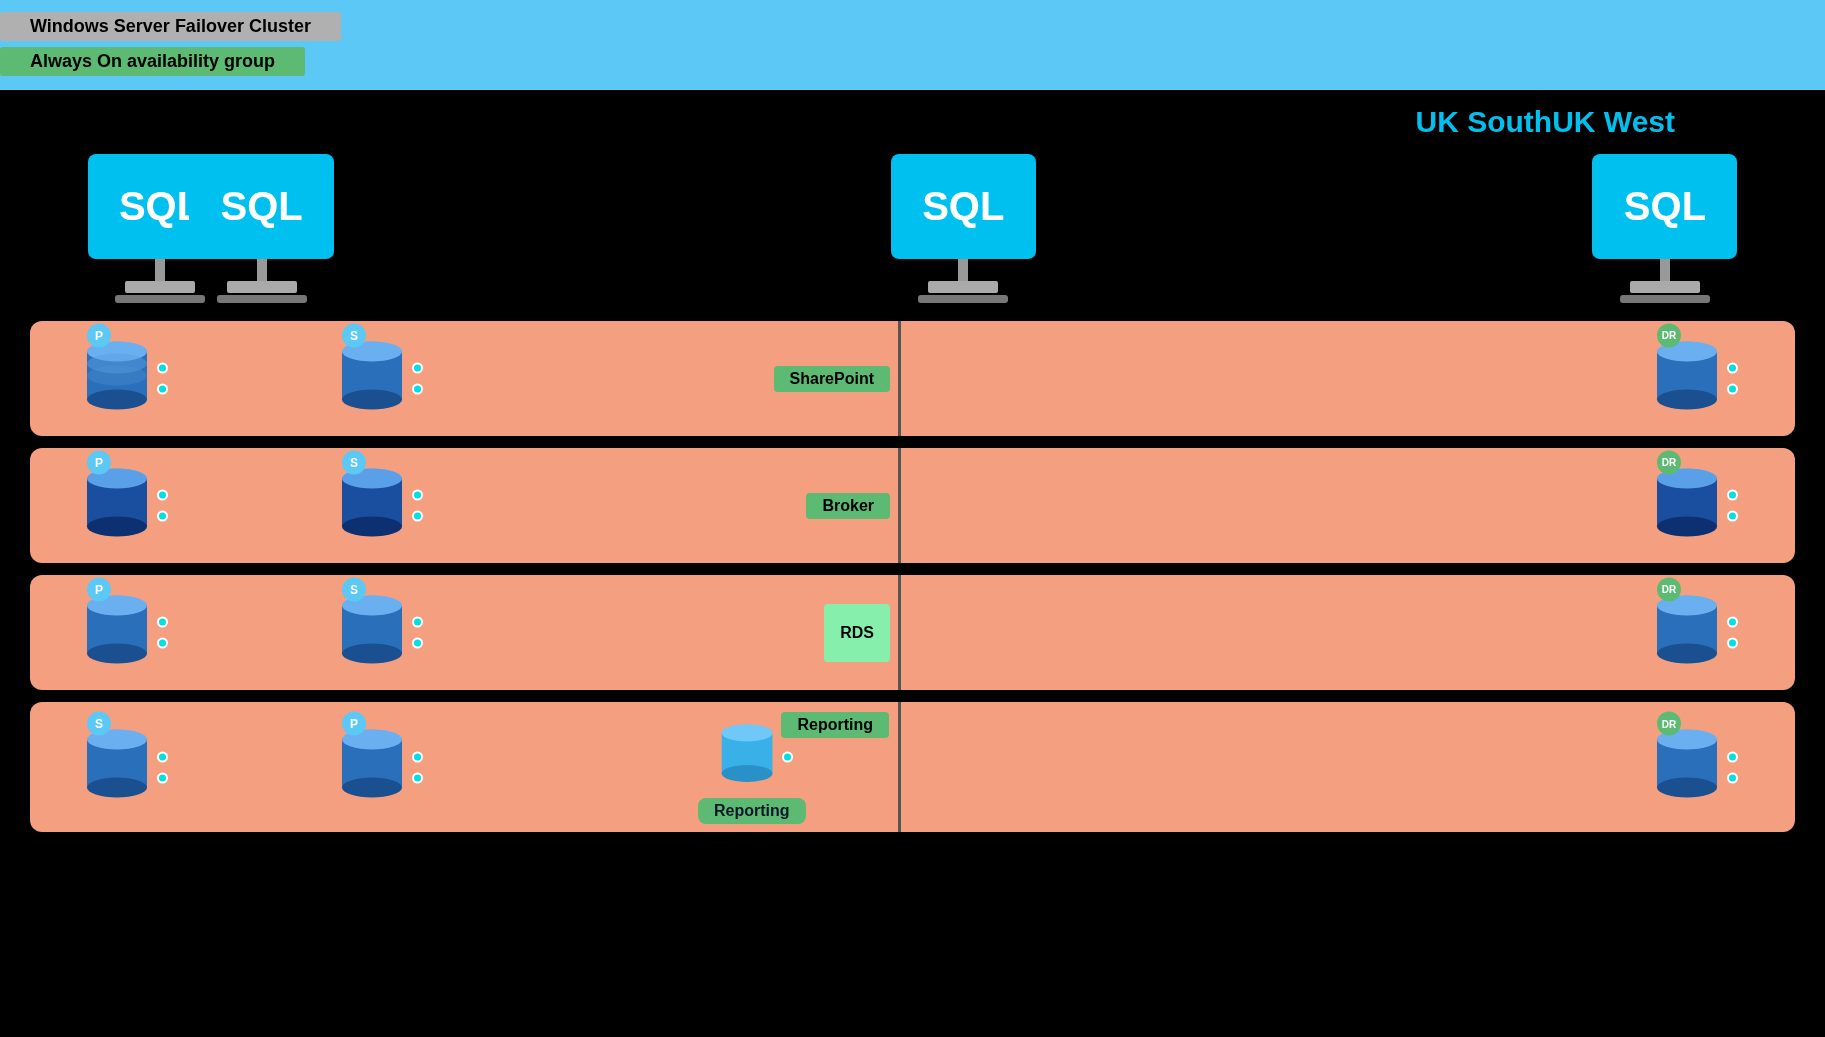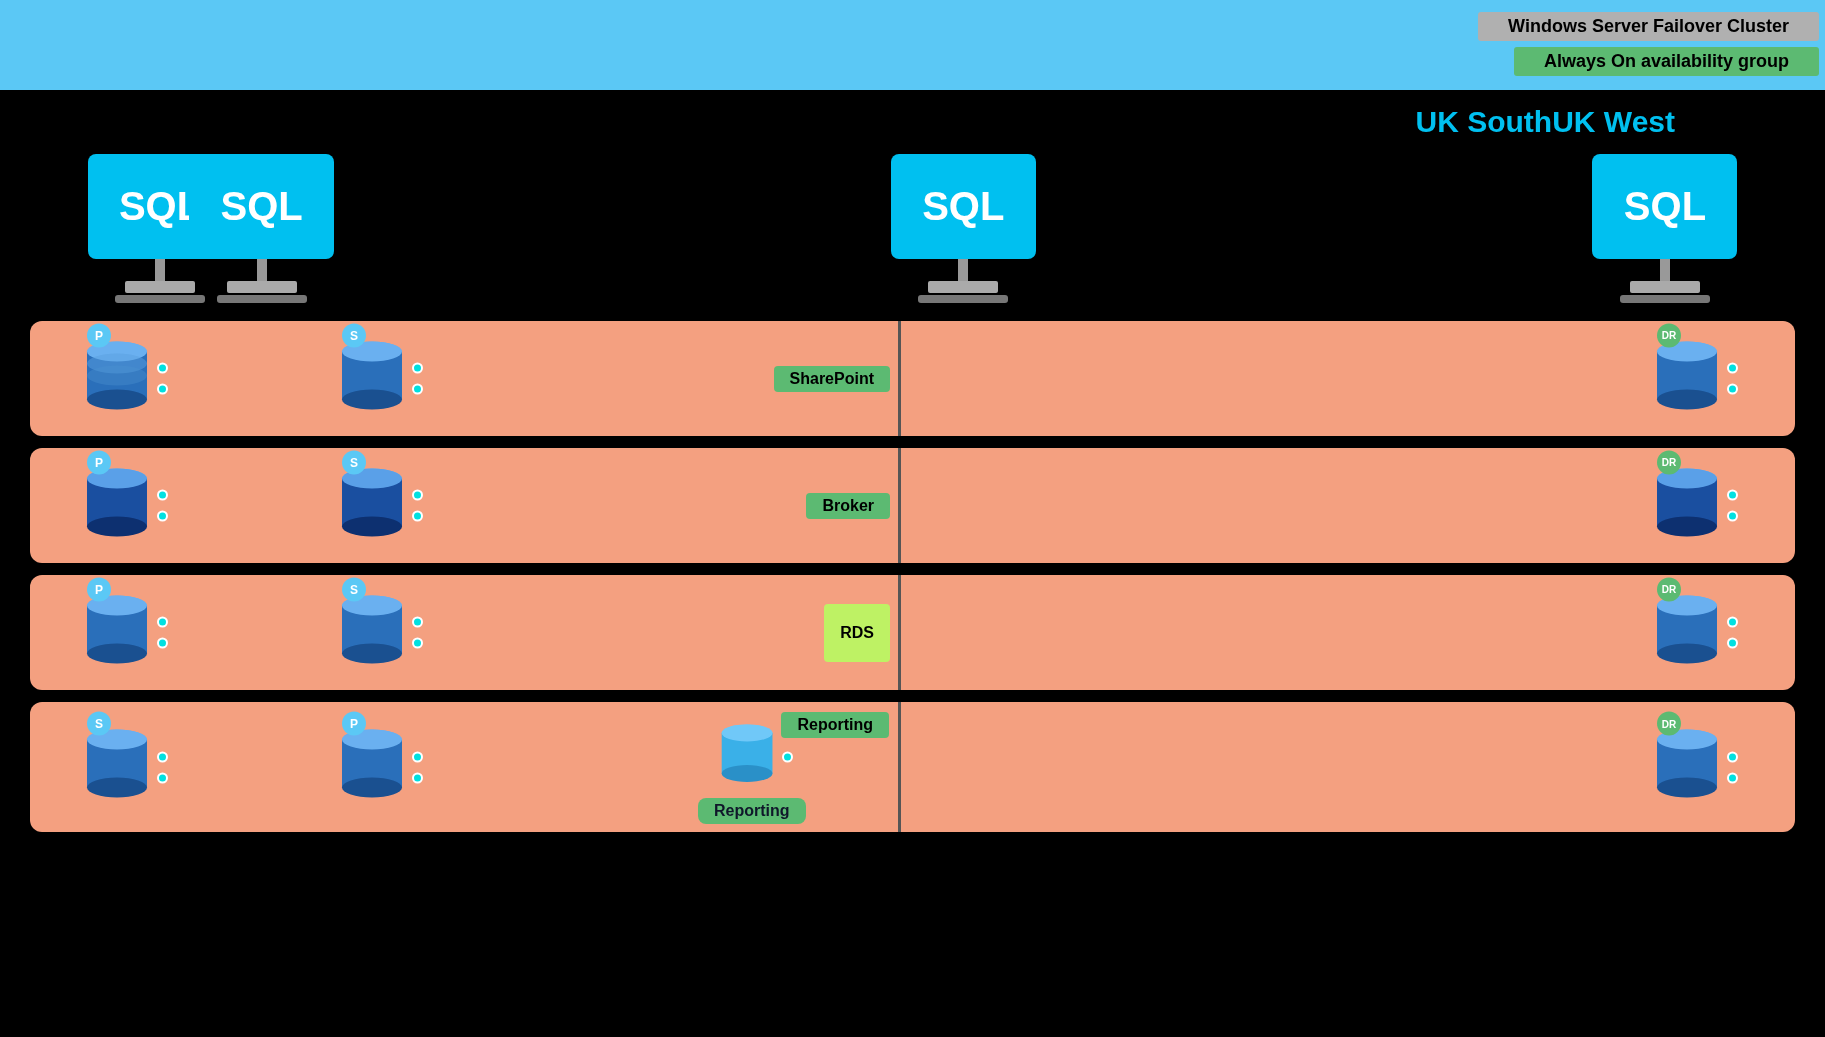--- a/index.html
+++ b/index.html
@@ -8,22 +8,22 @@
       font-family: Arial, sans-serif;
       width: 1825px;
       min-height: 1037px;
       overflow: hidden;
     }
 
     
     .top-banner {
       background: #5bc8f5;
       width: 100%;
-      padding: 12px 6px 14px;
-      text-align: right;
+      padding: 12px 0 14px;
+      text-align: left;
     }
     .top-banner .wsfc-label {
       background: #b0b0b0;
       display: inline-block;
       padding: 4px 30px;
       font-weight: bold;
       font-size: 18px;
       color: #000;
       margin-bottom: 6px;
       border-radius: 3px;
@@ -239,21 +239,21 @@
           <ellipse cx="32" cy="60" rx="30" ry="10" fill="#1a5090"></ellipse>
           <ellipse cx="32" cy="12" rx="30" ry="10" fill="#6ab0f0"></ellipse>
         </svg>
         <div style="position:absolute; right:-18px; top:50%; transform:translateY(-50%); display:flex; flex-direction:column; gap:10px;">
           <div style="width:11px; height:11px; border-radius:50%; background:#00e0e0; border:2px solid #fff;"></div>
           <div style="width:11px; height:11px; border-radius:50%; background:#00e0e0; border:2px solid #fff;"></div>
         </div>
       </div>
     </div>
 
-    <div style="position:absolute; right:905px; top:50%; transform:translateY(-50%); background:#bef264; color:#000; font-weight:bold; font-size:16px; padding:20px 16px; border-radius:4px; z-index:20;text-align:center;">RDS</div>
+    <div style="position:absolute; right:905px; top:50%; transform:translateY(-50%); background:#86efac; color:#000; font-weight:bold; font-size:16px; padding:20px 16px; border-radius:4px; z-index:20;text-align:center;">RDS</div>
 
     <div style="position:absolute; right:75px; top:50%; transform:translateY(-50%);">
       <div style="position:relative;">
         <div style="position:absolute; top:-16px; left:2px; background:#5cba72; border-radius:50%; width:24px; height:24px; display:flex; align-items:center; justify-content:center; font-size:10px; font-weight:bold; color:#fff; z-index:10;">DR</div>
         <svg width="65" height="75" viewBox="0 0 65 75">
           <ellipse cx="32" cy="12" rx="30" ry="10" fill="#6ab0f0"></ellipse>
           <rect x="2" y="12" width="60" height="48" fill="#2a6fba"></rect>
           <ellipse cx="32" cy="60" rx="30" ry="10" fill="#1a5090"></ellipse>
           <ellipse cx="32" cy="12" rx="30" ry="10" fill="#6ab0f0"></ellipse>
         </svg>

